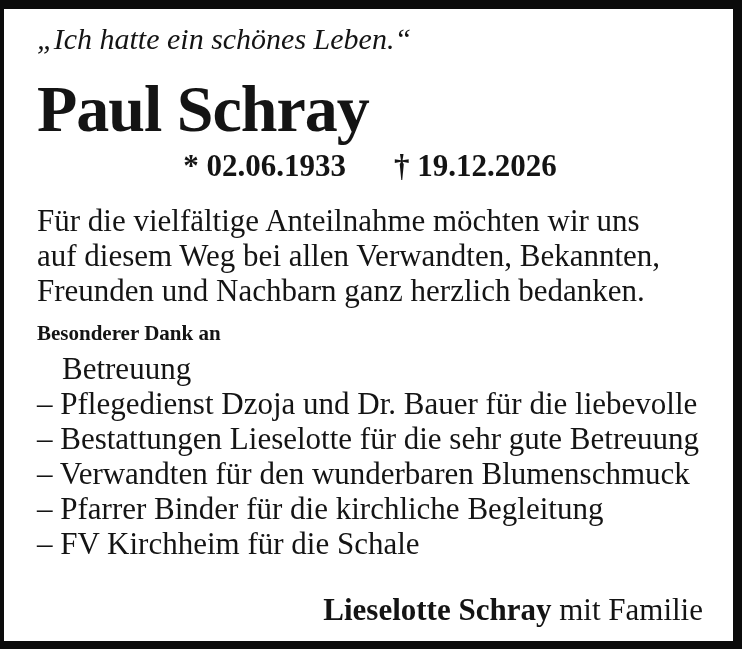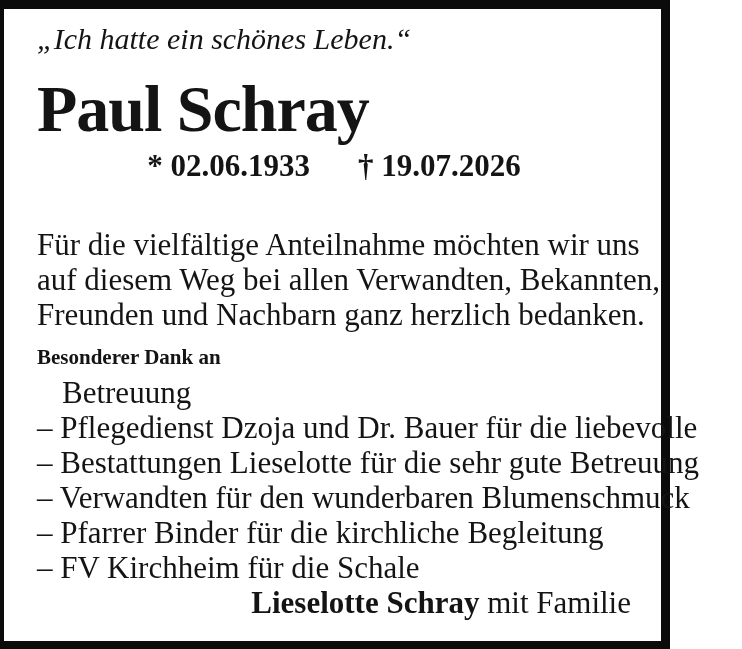--- a/index.html
+++ b/index.html
@@ -7,21 +7,21 @@
     --ink: #141414;
   }
   * { margin: 0; padding: 0; box-sizing: border-box; }
   html, body {
     width: 742px;
     height: 649px;
     overflow: hidden;
     background: #ffffff;
   }
   .card {
-    width: 670px;
+    width: 742px;
     height: 649px;
     background: #ffffff;
     border-style: solid;
     border-color: var(--frame);
     border-width: 9px 9px 8px 4px;   
     padding: 13px 30px 0 33px;
     font-family: "Liberation Serif", serif;
     color: var(--ink);
   }
   .quote {
@@ -43,21 +43,21 @@
     display: flex;
     justify-content: center;
     gap: 48px;
     font-weight: bold;
     font-size: 31px;
     line-height: 34px;
     margin-top: 5px;
     white-space: nowrap;
   }
   .bodytext {
-    margin-top: 44px;
+    margin-top: 20px;
     font-size: 31px;
     line-height: 35px;
   }
   .bodytext .line { white-space: nowrap; }
   .heading {
     font-weight: bold;
     font-size: 21px;
     line-height: 35px;
     margin-top: 8px;
     white-space: nowrap;
@@ -66,37 +66,37 @@
     font-size: 31px;
     line-height: 35px;
   }
   .item { padding-left: 25px; }
   .item .line { white-space: nowrap; }
   .item .first { text-indent: -25px; }
   .signature {
     text-align: right;
     font-size: 31px;
     line-height: 35px;
-    margin-top: 0;
+    margin-top: 31px;
     white-space: nowrap;
   }
   .sig-bold { font-weight: bold; }
 </style>
 </head>
 <body style="background: rgb(255, 255, 255);">
 
 <div class="card">
 
   <div class="quote">„Ich hatte ein schönes Leben.“</div>
 
   <div class="name">Paul Schray</div>
 
   <div class="dates">
     <span>* 02.06.1933</span>
-    <span>† 19.07.2026</span>
+    <span>† 19.12.2026</span>
   </div>
 
   <div class="bodytext">
       <div class="line">Für die vielfältige Anteilnahme möchten wir uns</div>
       <div class="line">auf diesem Weg bei allen Verwandten, Bekannten,</div>
       <div class="line">Freunden und Nachbarn ganz herzlich bedanken.</div>
     </div>
 
   <div class="heading">Besonderer Dank an</div>
 

